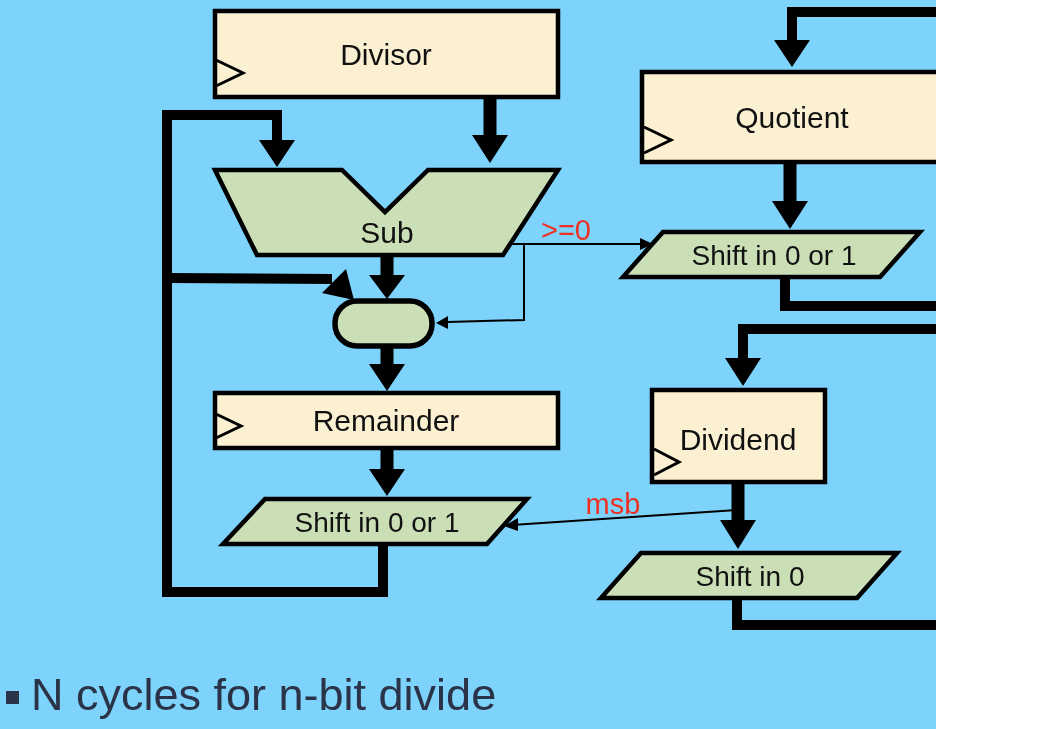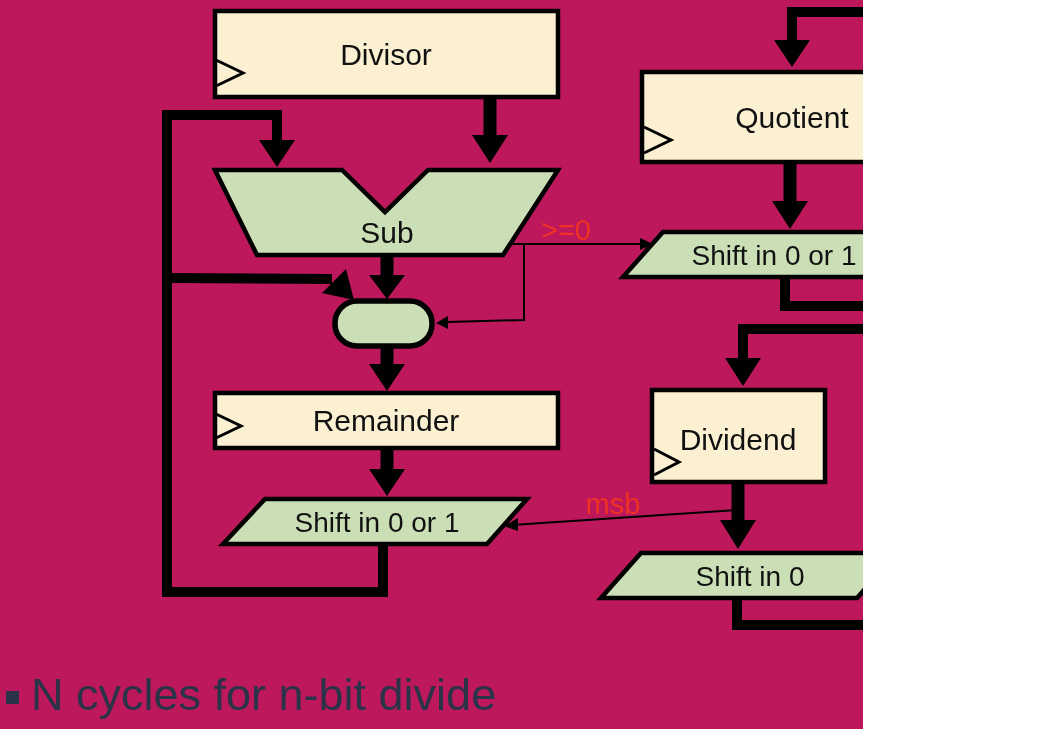--- a/index.html
+++ b/index.html
@@ -1,16 +1,16 @@
 <!DOCTYPE html>
 <html><head>
 <meta charset="utf-8">
 <style>
   html,body{margin:0;padding:0;background:#ffffff;}
-  #stage{position:relative;width:863px;height:729px;background:#be185d;overflow:hidden;
+  #stage{position:relative;width:936px;height:729px;background:#7dd3fc;overflow:hidden;
          font-family:"Liberation Sans", sans-serif;}
   svg text{font-family:"Liberation Sans", sans-serif;}
   .shape-label{fill:#111111;}
   .signal-label{fill:#ee3123;}
   .caption-text{fill:#2a3347;}
 </style>
 </head>
 <body>
 
 <div id="stage">

